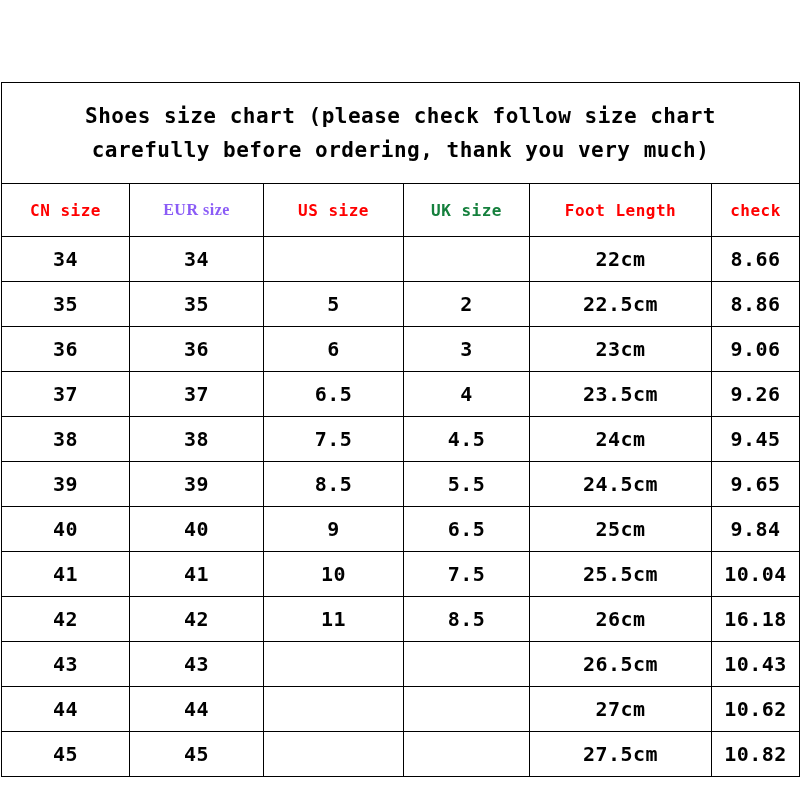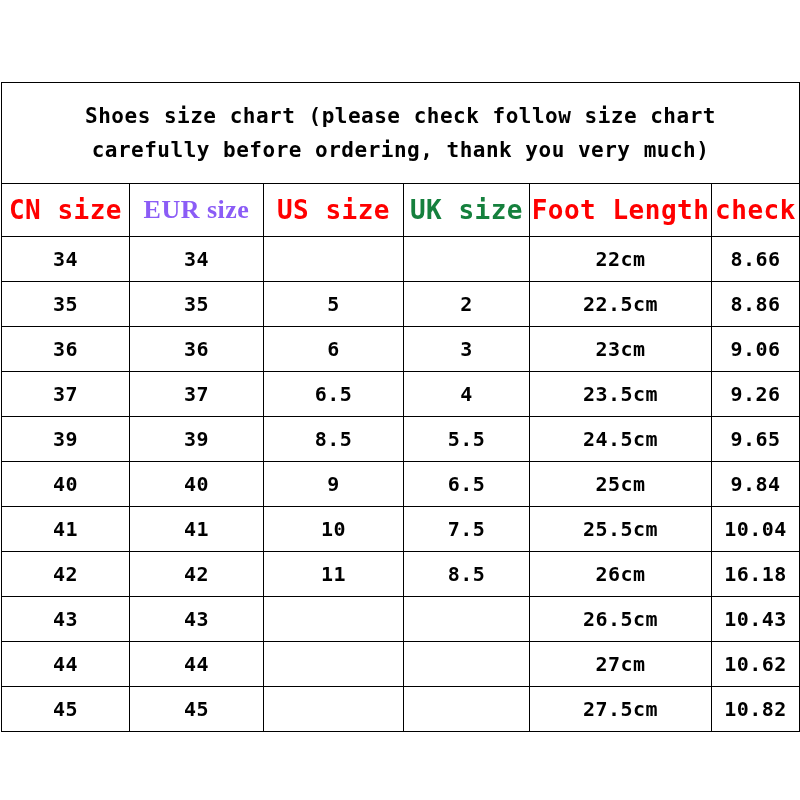--- a/index.html
+++ b/index.html
@@ -41,21 +41,21 @@
     padding: 4px 30px !important;
     color: #000000;
   }
   .title-cell .line {
     display: block;
     white-space: nowrap;
   }
   .hdr {
     height: 52px;
     color: #ff0000;
-    font-size: 26px;
+    font-size: 16px;
     font-weight: bold;
     letter-spacing: 0.5px;
   }
   .cell {
     height: 44px;
     font-size: 20px;
     font-weight: bold;
     letter-spacing: 0.5px;
   }
   .cell.blank { }
@@ -120,20 +120,28 @@
         </tr>
         <tr>
           <td class="cell">37</td>
           <td class="cell">37</td>
           <td class="cell">6.5</td>
           <td class="cell">4</td>
           <td class="cell">23.5cm</td>
           <td class="cell">9.26</td>
         </tr>
         <tr>
+          <td class="cell">38</td>
+          <td class="cell">38</td>
+          <td class="cell">7.5</td>
+          <td class="cell">4.5</td>
+          <td class="cell">24cm</td>
+          <td class="cell">9.45</td>
+        </tr>
+        <tr>
           <td class="cell">39</td>
           <td class="cell">39</td>
           <td class="cell">8.5</td>
           <td class="cell">5.5</td>
           <td class="cell">24.5cm</td>
           <td class="cell">9.65</td>
         </tr>
         <tr>
           <td class="cell">40</td>
           <td class="cell">40</td>

